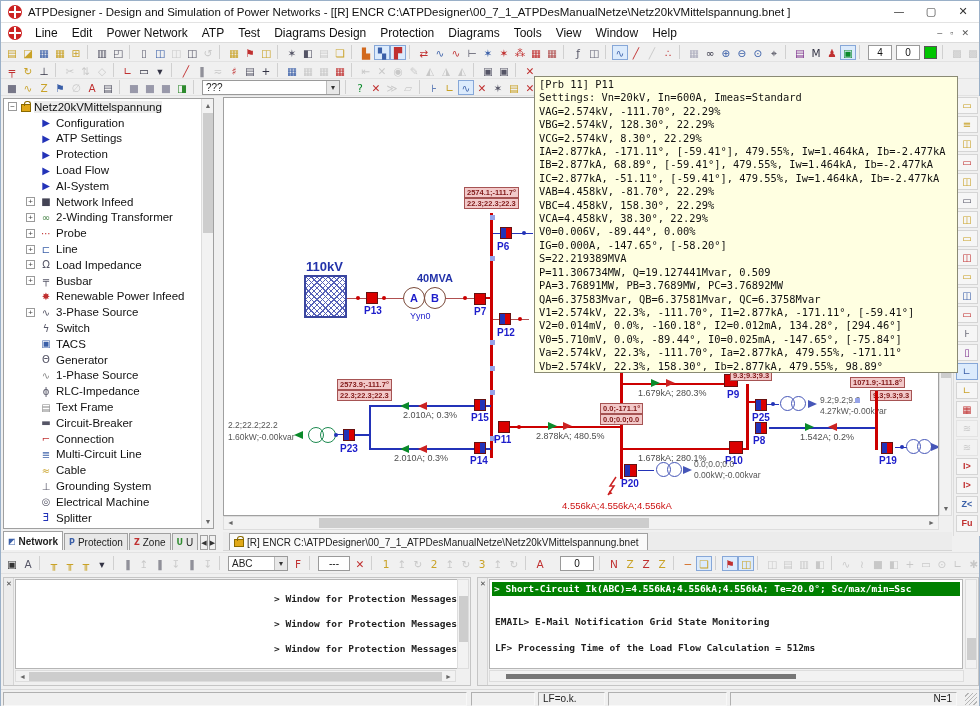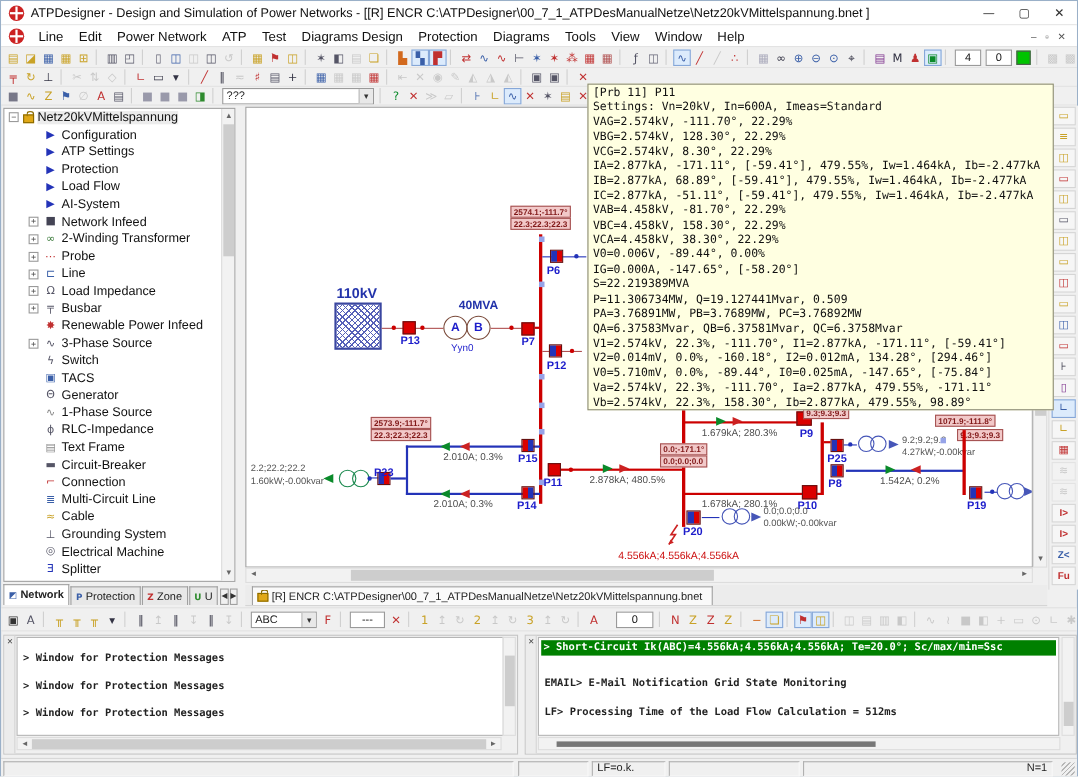--- a/index.html
+++ b/index.html
@@ -132,21 +132,21 @@
   .sc-red { position:absolute; font-size:9.5px; color:#cc1111; white-space:nowrap; }
 
   
   .pane { position:absolute; top:576px; height:109px; background:#f0f0f0; border:1px solid #c5c5c5; }
   .pane .grip { position:absolute; left:0; top:0; width:10px; height:100%; background:#ececec; border-right:1px solid #d5d5d5; }
   .pane .grip .x { position:absolute; left:1px; top:2px; width:8px; height:8px; font-size:7px; line-height:8px;
     text-align:center; color:#444; }
   .pane .content { position:absolute; left:11px; top:1px; background:#fff; border:1px solid #b5b5b5; overflow:hidden;
     font-family:"DejaVu Sans Mono", monospace; font-size:9.5px; font-weight:bold; color:#222; }
   .msgline { padding:6px 0 0 5px; line-height:12px; white-space:pre; }
-  .msgline.sp { padding-top:13px; }
+  .msgline.sp { padding-top:13px;text-align:right; }
   .rhl { margin:2px 2px 0 2px; background:#008000; color:#fff; padding:1px 2px; white-space:pre; line-height:12px; }
   .vsb { position:absolute; top:1px; width:12px; background:#f2f2f2; border:1px solid #ddd; }
   .vsb .thumb { position:absolute; left:1px; width:9px; background:#cdcdcd; }
   .hsb { position:absolute; height:12px; background:#f2f2f2; border:1px solid #ddd; }
   .hsb .thumb { position:absolute; top:1px; height:9px; background:#cdcdcd; }
   .hsb .dthumb { position:absolute; top:3px; height:5px; background:#777; }
 
   
   .statusbar { position:absolute; left:0; top:688px; width:100%; height:18px; background:#f0f0f0;
     border-top:1px solid #d8d8d8; font-size:10px; color:#222; }
@@ -545,21 +545,21 @@
         <div>22.3;22.3;22.3</div>
     </div>
     <div class="ld" style="left:4px;top:322px">2.2;22.2;22.2</div>
     <div class="ld" style="left:4px;top:334px">1.60kW;-0.00kvar</div>
     <div class="arr l" style="left:70px;top:333px"></div>
     <div class="gcirc" style="left:84px;top:329px"></div>
     <div class="gcirc" style="left:96px;top:329px"></div>
     <div class="bdot" style="left:110px;top:335px"></div>
     <div class="lnb" style="left:112px;top:336px;width:8px;height:1px"></div>
     <div class="psq half" style="left:119px;top:331px"></div>
-    <div class="plabel" style="left:116px;top:327px">P23</div>
+    <div class="plabel" style="left:116px;top:345px">P23</div>
     <div class="lnb" style="left:131px;top:336px;width:14px;height:2px"></div>
     <div class="lnb" style="left:145px;top:307px;width:2px;height:45px"></div>
 
     <div class="lnb" style="left:145px;top:307px;width:122px;height:2px"></div>
     <div class="arr l" style="left:176px;top:304px"></div>
       <div class="arr red l" style="left:194px;top:304px"></div>
     <div class="flw" style="left:179px;top:312px">2.010A; 0.3%</div>
     <div class="psq halfrb" style="left:250px;top:301px"></div>
     <div class="plabel" style="left:247px;top:314px">P15</div>
     <div class="lnb" style="left:145px;top:350px;width:122px;height:2px"></div>

